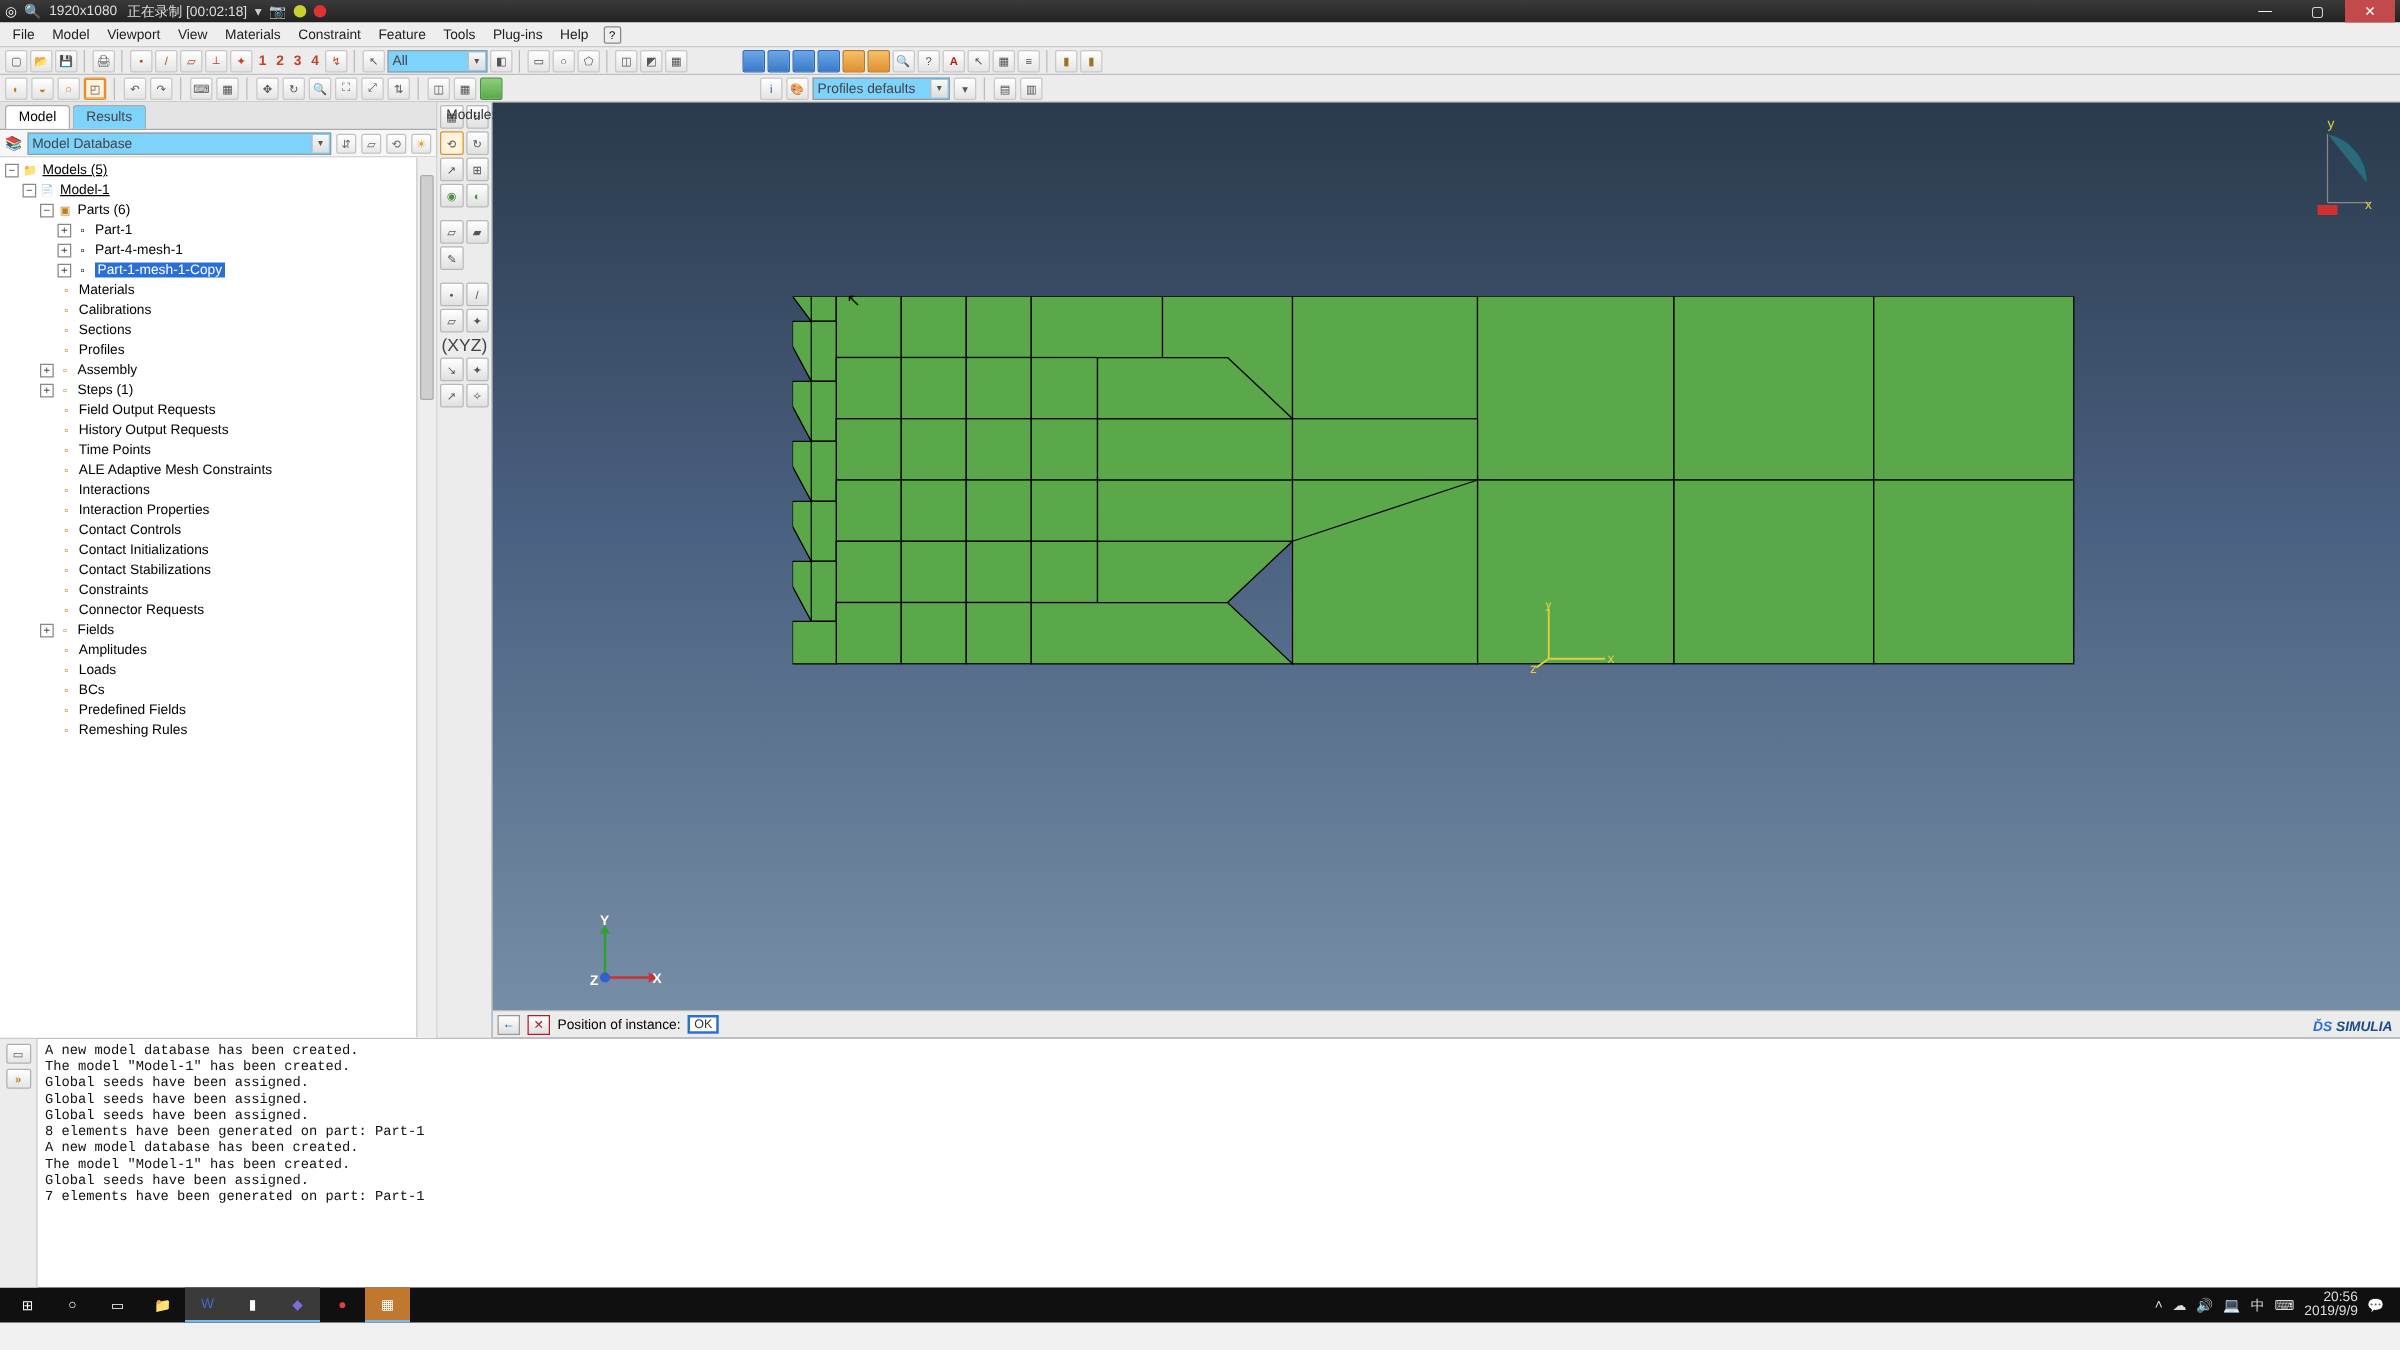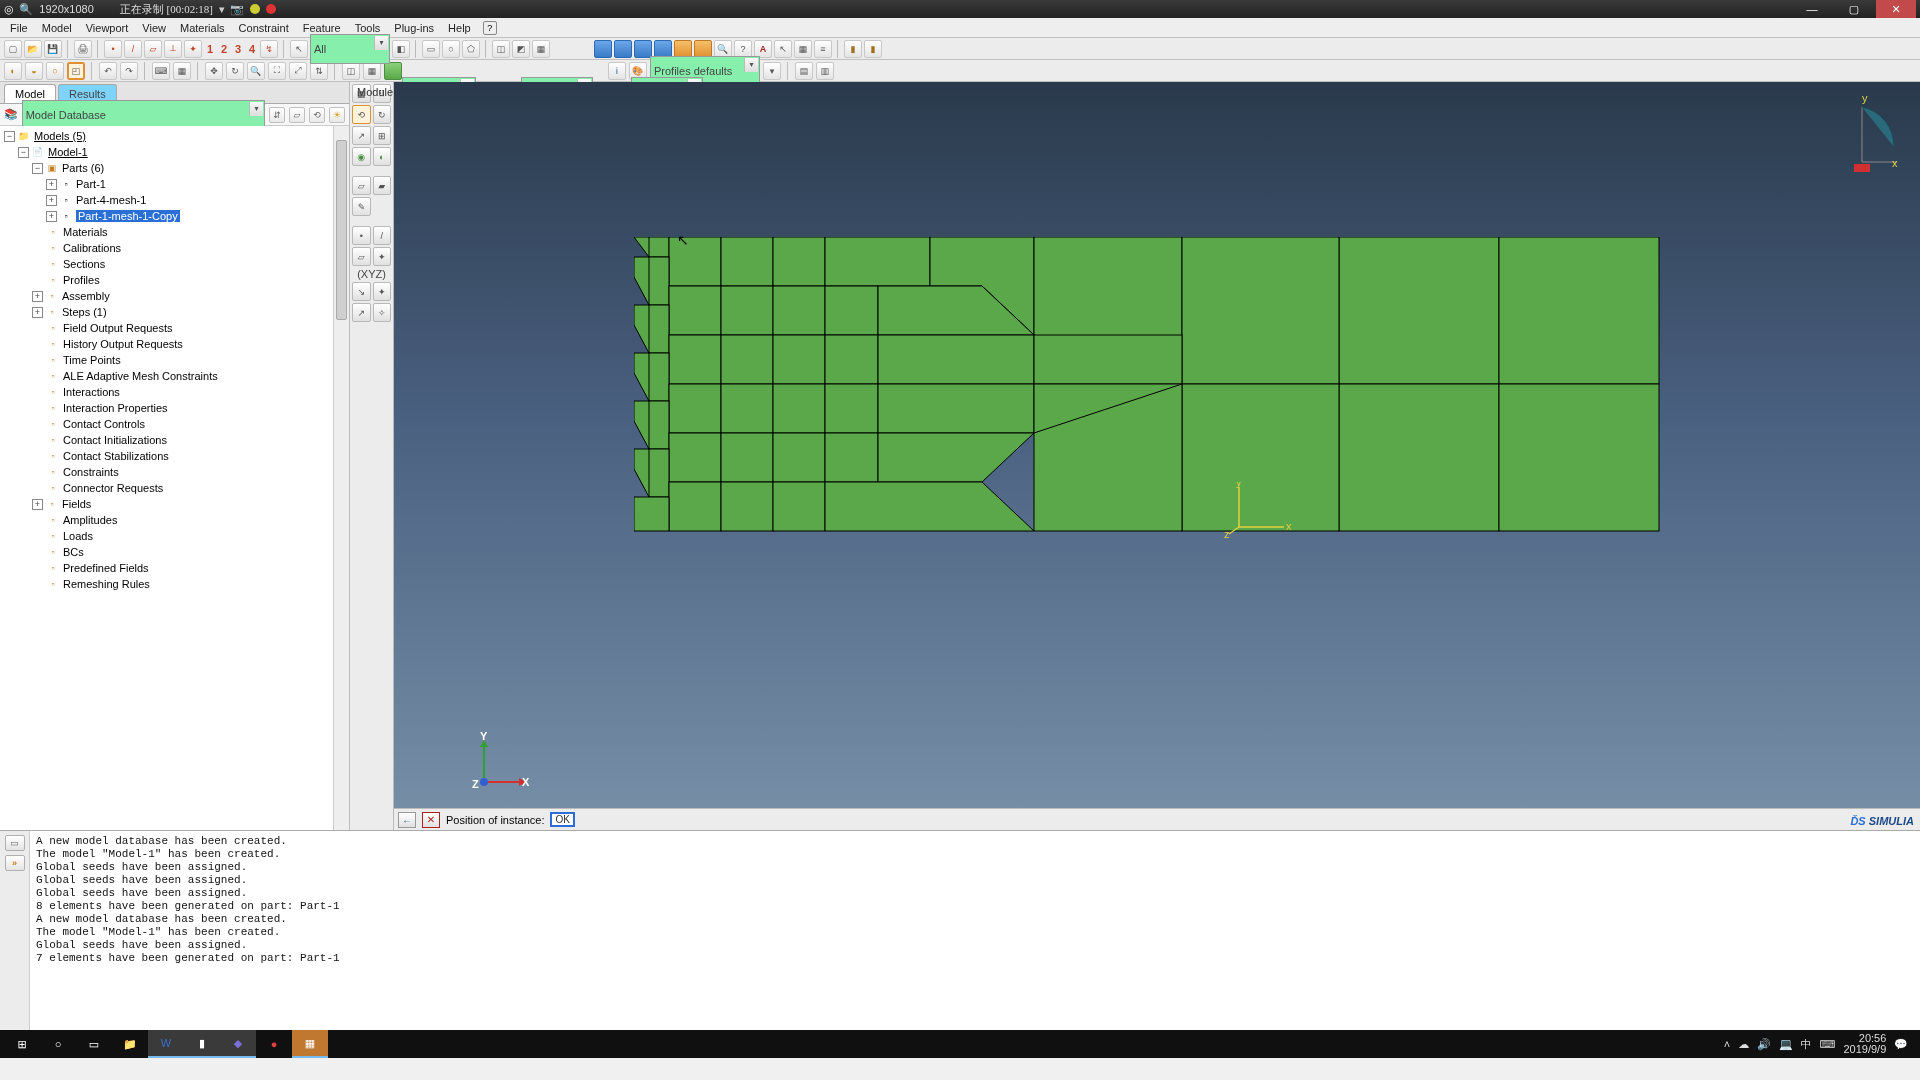--- a/index.html
+++ b/index.html
@@ -2,21 +2,21 @@
 <html><head>
 <meta charset="utf-8">
 <style>
 * { margin: 0; padding: 0; box-sizing: border-box; font-family: "Segoe UI", Tahoma, sans-serif; font-size: 11px; }
 body { background: #f0f0f0; width: 1920px; height: 1080px; overflow: hidden; }
 
 
 .title-bar { height: 18px; background: linear-gradient(#3a3a3a, #222); color: #fff; display: flex; align-items: center; padding: 0 4px; }
 .title-bar .left { display: flex; align-items: center; gap: 6px; }
 .title-bar .dims { color: #ddd; }
-.title-bar .rec { color: #ddd; margin-left: 20px; font-family: Liberation Serif, serif; }
+.title-bar .rec { color: #ddd; margin-left: 2px; }
 .title-bar .right { margin-left: auto; display: flex; gap: 2px; }
 .title-bar .win-btn { width: 40px; height: 18px; display: flex; align-items: center; justify-content: center; color: #fff; }
 .title-bar .close { background: #c24a4a; }
 .dot { width: 10px; height: 10px; border-radius: 50%; display: inline-block; }
 .dot.red { background: #d33; }
 .dot.yellow { background: #cc3; }
 
 
 .menu-bar { height: 20px; background: #eee; border-bottom: 1px solid #c0c0c0; display: flex; align-items: center; padding: 0 4px; gap: 2px; }
 .menu-item { padding: 2px 6px; color: #222; }
@@ -25,21 +25,21 @@
 
 .toolbar-row { height: 22px; background: #ececec; border-bottom: 1px solid #c0c0c0; display: flex; align-items: center; padding: 0 4px; gap: 2px; }
 .toolbar-row.second { gap:3px; }
 .tbtn { width: 18px; height: 18px; border: 1px solid #c8c8c8; border-radius: 2px; background: linear-gradient(#fff,#e4e4e4); display:flex; align-items:center; justify-content:center; font-size:9px; color:#555;}
 .tbtn.blue { background: linear-gradient(#6aa6e8,#3a7bc8); border-color:#2a6bb8; }
 .tbtn.orange { background: linear-gradient(#f5c06a,#e09030); border-color:#c07820;}
 .tbtn.green { background: linear-gradient(#8ad07a,#5aa84a); border-color:#4a9040;}
 .tbtn.selected { border-color:#e09030; background:#fff3dc; box-shadow: inset 0 0 0 1px #e09030;}
 .tsep { width: 2px; height: 18px; border-left: 1px solid #bbb; margin: 0 3px; }
 .datum-num { color: #c2442a; font-weight: bold; width: 12px; text-align: center; }
-.combo { height: 30px; border: 1px solid #999; background: #86efac; display: flex; align-items: center; padding: 0 3px; font-size: 10px; color: #444; position: relative; }
+.combo { height: 18px; border: 1px solid #999; background: #7dd3fc; display: flex; align-items: center; padding: 0 3px; font-size: 10px; color: #444; position: relative; }
 .combo .arrow { position: absolute; right: 1px; top: 1px; width: 14px; height: 14px; background: linear-gradient(#f8f8f8,#ddd); border-left:1px solid #bbb; display:flex; align-items:center; justify-content:center; font-size:8px; color:#555;}
 
 
 .context-bar { height: 22px; background: #ececec; border-bottom: 1px solid #c0c0c0; display: flex; align-items: center; padding-left: 357px; gap: 6px; }
 .context-bar label { color: #333; }
 .context-bar .combo { width: 72px; }
 .context-bar .combo.module { width: 74px; }
 
 
 .main { display: flex; height: calc(100% - 18px - 20px - 22px - 22px - 22px - 200px - 28px); }
@@ -61,21 +61,21 @@
 .tree-row.model .label { text-decoration: underline; }
 .scroll-ind { position:absolute; right:0; top:0; bottom:0; width:16px; background:#eee; border-left:1px solid #ccc;}
 .scroll-ind .thumb { position:absolute; top:14px; left:2px; right:2px; height:180px; background:#cfcfcf; border:1px solid #aaa; border-radius:2px;}
 
 
 .toolbox { width: 44px; background: #ececec; border-right: 1px solid #bbb; display:flex; flex-direction:column; padding:2px; gap:2px;}
 .toolbox-row { display:flex; gap:2px;}
 .tb-btn { width:19px; height:19px; border:1px solid #b8b8b8; border-radius:2px; background:linear-gradient(#fff,#e0e0e0); display:flex; align-items:center; justify-content:center; font-size:9px; color:#555;}
 .tb-btn.active { border-color:#e09030; background:#fff3dc;}
 .toolbox-sep { height:6px; }
-.xyz-label { font-size:11px; color:#444; text-align:center;}
+.xyz-label { font-size:14px; color:#444; text-align:center;}
 
 
 .viewport { flex:1; position:relative; background: linear-gradient(#2a3a4c 0%, #4a6080 45%, #7890a8 100%); overflow:hidden;}
 .mesh-svg { position:absolute; left:0; top:0; }
 .axis-triad { position:absolute; left:70px; bottom:28px; }
 .view-cube { position:absolute; right:18px; top:10px; }
 
 
 .prompt-bar { position:absolute; left:0; right:0; bottom:0; height:22px; background:#ececec; border-top:1px solid #bbb; display:flex; align-items:center; padding:0 4px; gap:6px;}
 .prompt-btn { width:18px; height:16px; border:1px solid #999; background:linear-gradient(#fff,#e0e0e0); display:flex; align-items:center; justify-content:center; font-size:10px;}

